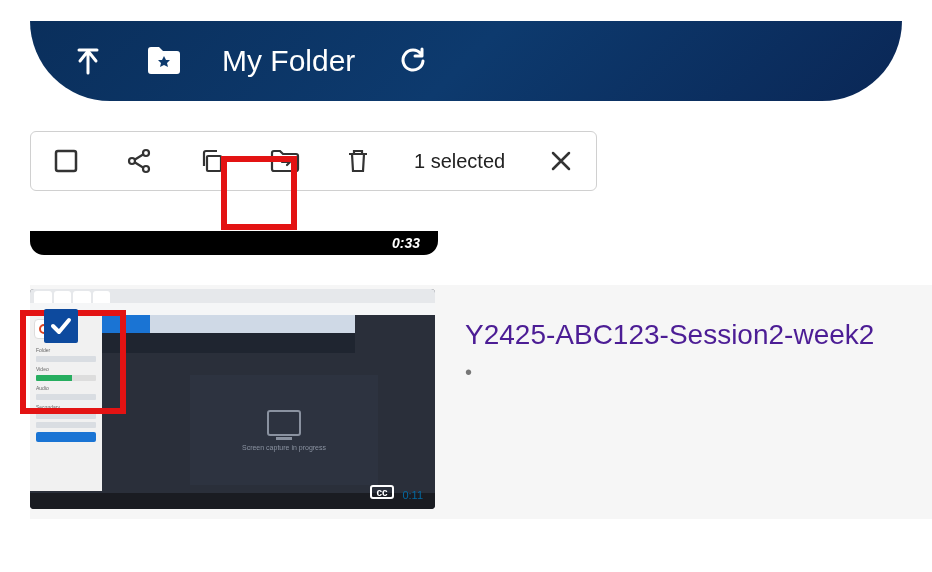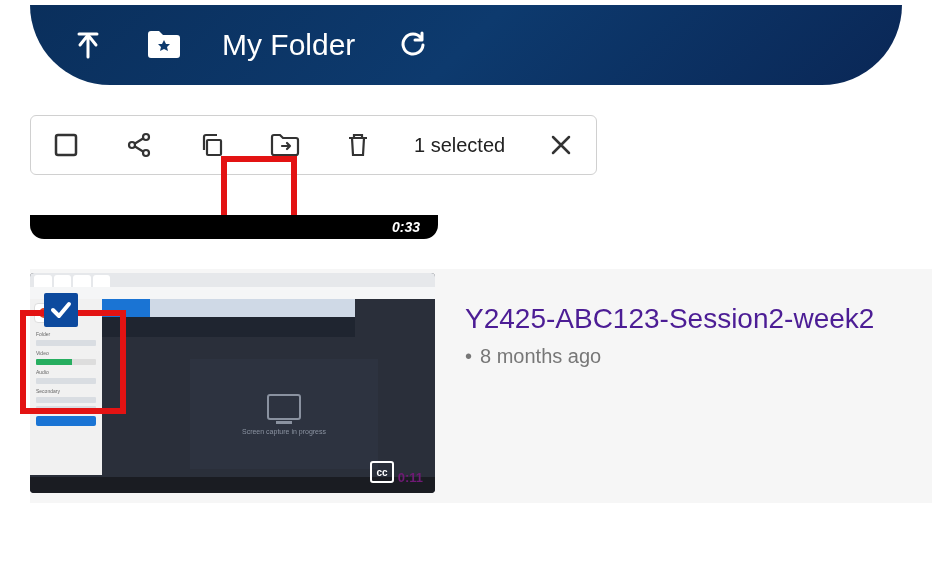--- a/index.html
+++ b/index.html
@@ -1,20 +1,20 @@
 <!DOCTYPE html>
 <html><head>
   <meta charset="utf-8">
   <style>
     * { margin: 0; padding: 0; box-sizing: border-box; }
     body { font-family: -apple-system, BlinkMacSystemFont, 'Segoe UI', Arial, sans-serif; background: #fff; width: 932px; height: 572px; position: relative; }
 
     .header {
       background: linear-gradient(135deg, #0a2f5c 0%, #0d3a6e 50%, #0a2756 100%);
-      margin: 5px 30px 0 30px;
+      margin: 21px 30px 0 30px;
       height: 80px;
       border-radius: 0 0 99px 99px;
       display: flex;
       align-items: center;
       padding: 10px 40px;
       gap: 40px;
     }
     .header-icon-btn { width: 36px; height: 36px; display: flex; align-items: center; justify-content: center; color: #fff; cursor: pointer; }
     .folder-star { display: inline-flex; align-items: center; justify-content: center; }
     .header-title { color: #fff; font-size: 30px; font-weight: 400; }
@@ -85,37 +85,37 @@
     .t-side-row { height:6px; background:#d9dde2; margin:3px 2px; border-radius:1px; }
     .t-side-label { font-size:5px; color:#666; margin:4px 2px 1px 2px; }
     .t-side-blue { height:10px; background:#1a74d4; margin:4px 2px; border-radius:2px; }
     .t-taskbar { position:absolute; bottom:0; left:0; right:0; height:16px; background:#1a1c22; }
 
     .cc-badge {
       position: absolute;
       bottom: 10px;
       left: 340px;
       width: 24px;
-      height: 22px;
+      height: 14px;
       border: 2px solid #fff;
       border-radius: 3px;
       display: flex;
       align-items: center;
       justify-content: center;
       color: #fff;
       font-size: 10px;
       font-weight: 700;
     }
     .duration-overlay {
       position: absolute;
       bottom: 8px;
       right: 12px;
-      color: #701a75;
-      font-size: 13px;
-      font-weight: 700;
+      color: #0369a1;
+      font-size: 11px;
+      font-weight: 400;
     }
 
     .checkbox-selected {
       position: absolute;
       top: 20px;
       left: 14px;
       width: 34px;
       height: 34px;
       background: #0d4a9e;
       display: flex;
@@ -247,18 +247,17 @@
     </div>
 
     <div class="cc-badge">cc</div>
     <div class="duration-overlay">0:11</div>
   </div>
 
   <div class="video-info">
     <div class="video-title">Y2425-ABC123-Session2-week2</div>
     <div class="video-meta">
       <span class="dot">•</span>
-      <span>8 months ago</span>
     </div>
   </div>
 </div>
 
 <div class="highlight-red-box highlight-check"></div>
 
 </body></html>

